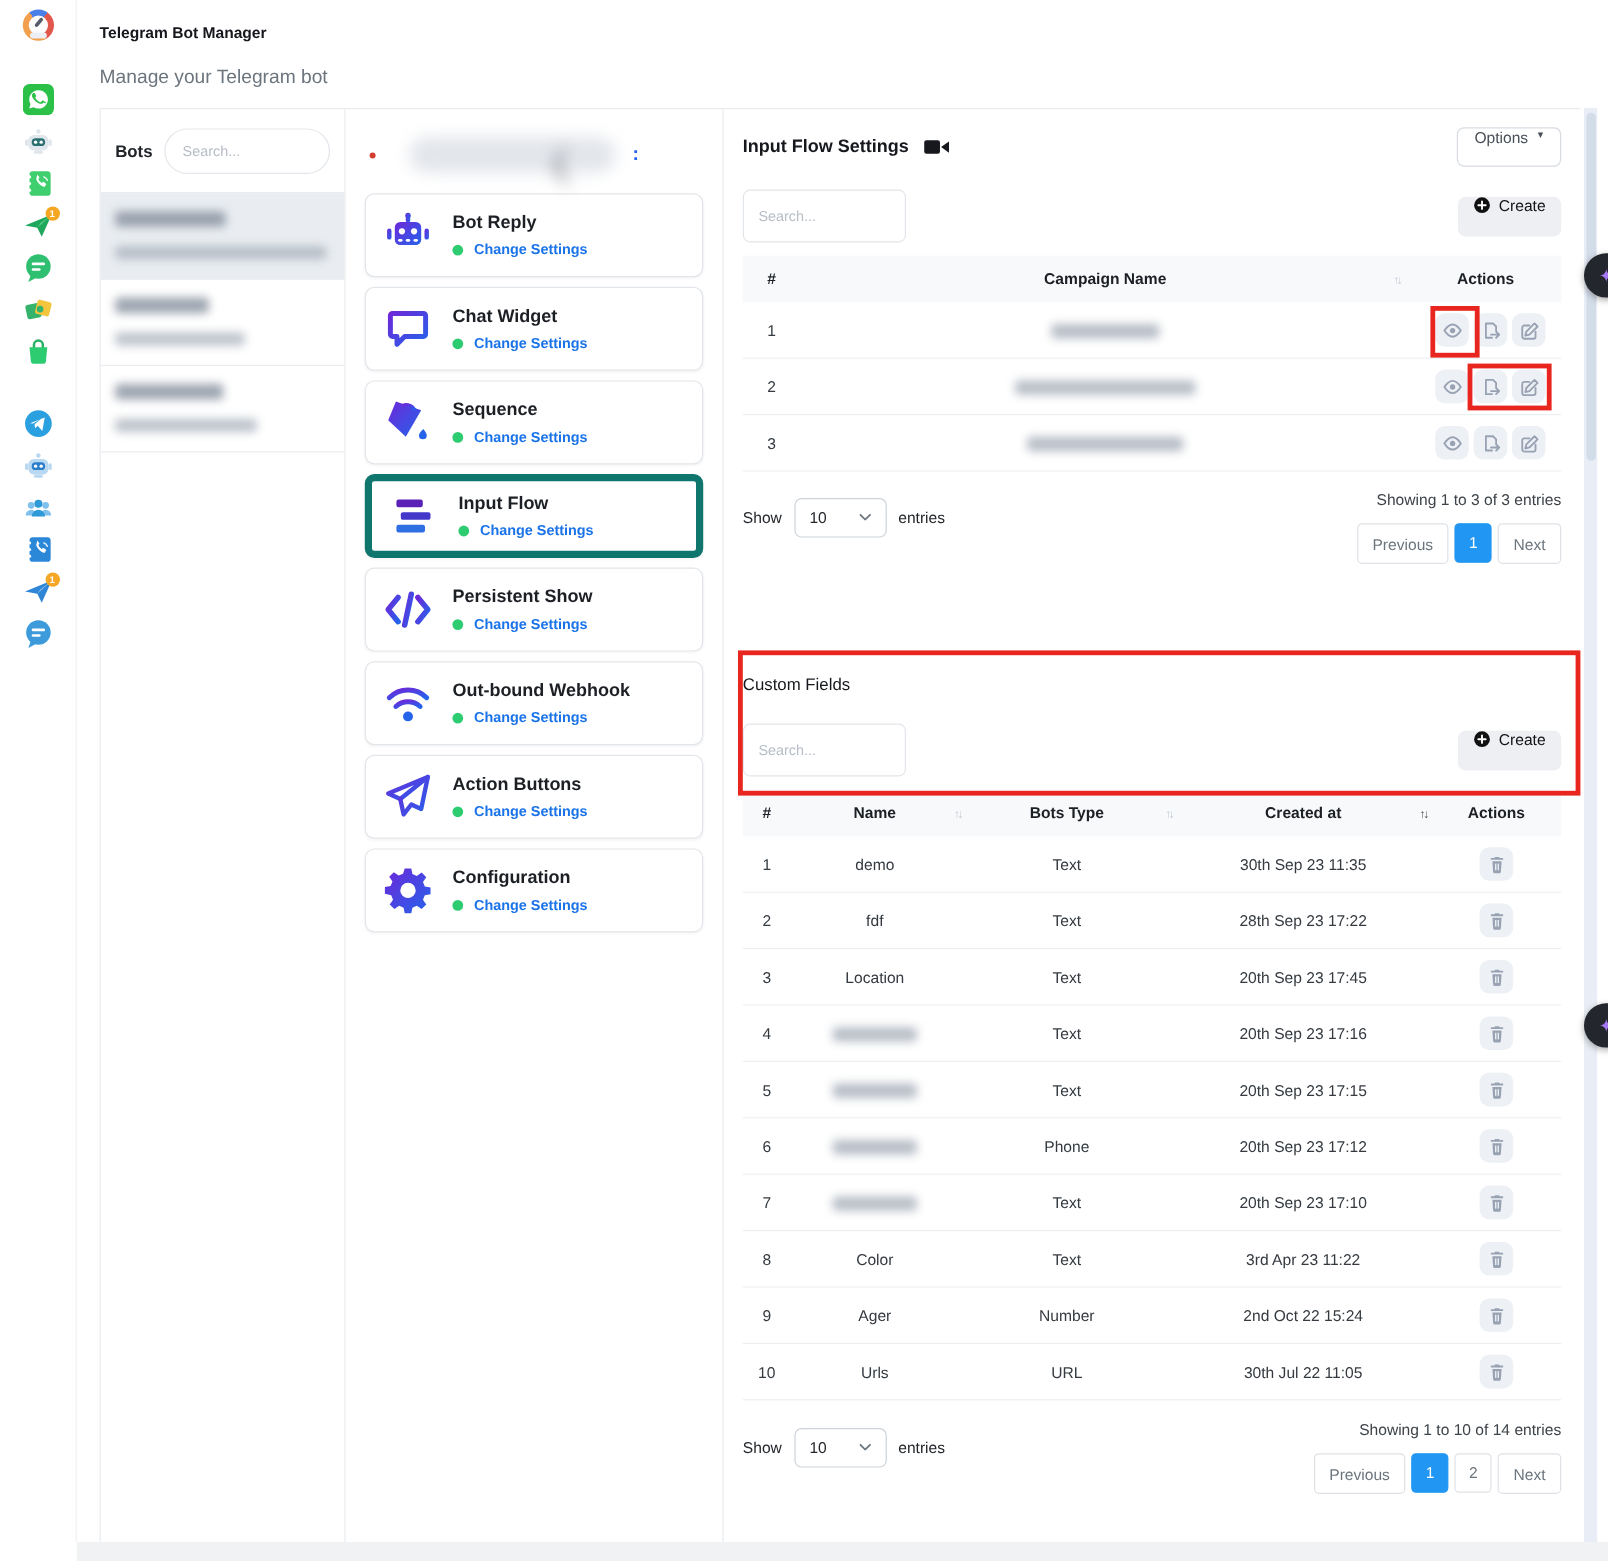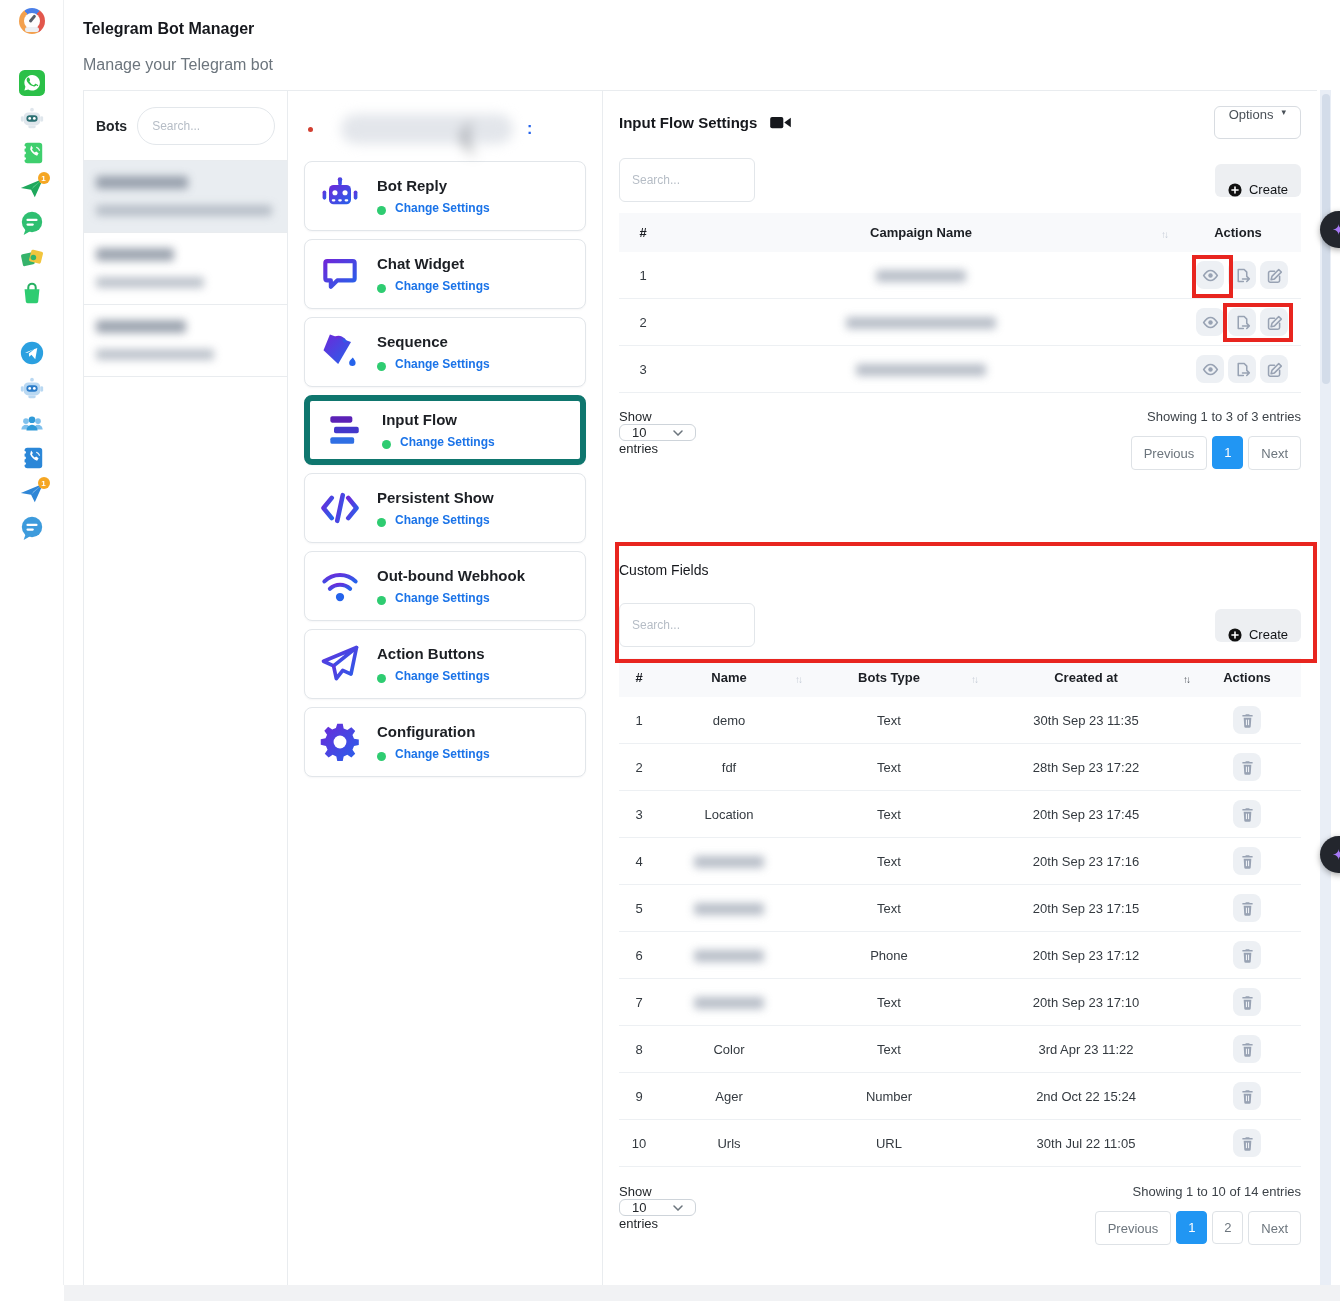--- a/index.html
+++ b/index.html
@@ -15,21 +15,21 @@
   .rail-badge{position:absolute;top:-3px;right:-5px;width:12px;height:12px;border-radius:50%;
         background:#f5a623;color:#fff;font-size:8px;font-weight:700;display:flex;
         align-items:center;justify-content:center;}
   .spd{width:26px;height:26px;border-radius:50%;position:relative;
        background:conic-gradient(from 210deg,#f2a04e 0 115deg,#4a7fe8 115deg 185deg,#e2574c 185deg 300deg,#f2a04e 300deg 360deg);}
   .spd::after{content:"";position:absolute;left:5px;top:5px;width:16px;height:16px;border-radius:50%;background:#fdfdfd;}
   .spd-needle{position:absolute;left:12px;top:6px;width:2.5px;height:9px;background:#555d68;
        transform:rotate(40deg);border-radius:2px;z-index:2;}
   .spd-base{position:absolute;left:6px;bottom:2px;width:14px;height:5px;border-radius:3px;background:#eceff3;z-index:2;}
   
-  .app-title{position:absolute;left:83px;top:20px;font-size:16px;font-weight:700;color:#16181d;}
+  .app-title{position:absolute;left:83px;top:20px;font-size:13px;font-weight:700;color:#16181d;}
   .app-sub{position:absolute;left:83px;top:56px;font-size:16px;color:#6c757d;}
   
   .panel{position:absolute;left:83px;top:90px;width:1234px;height:1195px;border-top:1px solid #e9ecef;display:flex;}
   .col-bots{width:205px;border-left:1px solid #e9ecef;border-right:1px solid #e9ecef;box-sizing:border-box;}
   .bots-head{display:flex;align-items:center;gap:10px;height:70px;padding:0 12px;box-sizing:border-box;
        border-bottom:1px solid #e9ecef;}
   .bots-label{font-size:14px;font-weight:700;}
   .bots-search{flex:1;min-width:0;height:38px;border:1px solid #e3e7eb;border-radius:19px;padding:0 14px;
        font-size:12px;color:#495057;outline:none;box-sizing:border-box;font-family:"Liberation Sans",sans-serif;}
   .bots-search::placeholder,.search-box::placeholder{color:#b6bdc6;}
@@ -45,54 +45,54 @@
   .mc-blob{width:172px;height:30px;background:#e3e6eb;border-radius:15px;filter:blur(6px);position:relative;}
   .mc-arc{position:absolute;left:122px;top:7px;width:26px;height:34px;border-left:4px solid #3a3f46;
        border-radius:50%;filter:blur(2px);opacity:.7;transform:rotate(-6deg);}
   .mc-colon{margin-left:14px;color:#2563eb;font-weight:700;filter:blur(.6px);}
   .card{height:70px;border:1px solid #e2e6ea;border-radius:8px;margin-bottom:8px;display:flex;align-items:center;
        padding:0 13px;gap:15px;background:#fff;box-shadow:0 1px 2px rgba(20,30,50,.04);cursor:pointer;box-sizing:border-box;}
   .card.active{border:6px solid #0f766e;}
   .card-icon{width:44px;height:44px;flex:0 0 auto;}
   .card-icon svg{width:44px;height:44px;display:block;}
   .card-title{font-size:15px;font-weight:600;margin-bottom:7px;color:#1c1f24;}
-  .card-status{display:flex;align-items:flex-end;gap:9px;}
+  .card-status{display:flex;align-items:center;gap:9px;}
   .dot{width:9px;height:9px;border-radius:50%;background:#2ecc71;}
   .cs-link{color:#1a73e8;font-size:12px;font-weight:700;cursor:pointer;}
   
   .col-main{flex:1;min-width:0;padding:15px 16px;box-sizing:border-box;}
   .sec-head{display:flex;justify-content:space-between;align-items:flex-start;height:42px;}
   .sec-title{font-size:15px;font-weight:600;display:flex;gap:13px;align-items:center;padding-top:8px;color:#16181d;}
   .sec-title svg{width:21px;height:15px;}
   .btn-options{height:33px;padding:0 14px;background:#fff;border:1px solid #d8dce1;border-radius:6px;
        font-size:13px;color:#495057;display:flex;align-items:flex-start;gap:8px;cursor:pointer;
        font-family:"Liberation Sans",sans-serif;}
   .caret{font-size:9px;color:#495057;}
   .toolbar{display:flex;justify-content:space-between;align-items:center;margin-top:10px;margin-bottom:11px;}
   .search-box{width:136px;height:44px;border:1px solid #e2e6ea;border-radius:6px;padding:0 12px;font-size:12px;
        box-sizing:border-box;outline:none;font-family:"Liberation Sans",sans-serif;color:#495057;}
   .btn-create{height:33px;padding:0 13px;background:#edeff2;border:none;border-radius:6px;font-size:13px;
-       color:#121417;display:flex;gap:7px;align-items:flex-end;cursor:pointer;font-family:"Liberation Sans",sans-serif;}
+       color:#121417;display:flex;gap:7px;align-items:flex-start;cursor:pointer;font-family:"Liberation Sans",sans-serif;}
   .btn-create svg{width:14px;height:14px;}
   .t-head{display:grid;background:#f8f9fb;height:39px;align-items:center;font-weight:700;font-size:13px;color:#1c1f24;}
   .t-row{display:grid;height:46px;align-items:center;border-bottom:1px solid #edf0f3;font-size:13px;color:#343a40;}
   .g1{grid-template-columns:48px 1fr 126px;}
   .g2{grid-template-columns:40px 140px 180px 214px 1fr;}
   .cell{text-align:center;position:relative;}
   .sort{position:absolute;top:4px;font-size:10px;letter-spacing:-2px;color:#c5ccd6;font-weight:400;}
   .sort.dark{color:#4a5056;}
   .camp-blur{height:12px;background:#99a2b0;opacity:.7;vertical-align:middle;}
   .name-blur{width:70px;height:12px;background:#99a2b0;opacity:.7;vertical-align:middle;}
   .actions-cell{display:flex;gap:4px;justify-content:flex-end;padding-right:13px;}
   .actions-cell.centered{justify-content:center;padding-right:0;}
   .icon-btn{width:28px;height:28px;border-radius:8px;background:#edf0f4;border:none;display:flex;
        align-items:center;justify-content:center;cursor:pointer;padding:0;}
   .icon-btn svg{width:17px;height:17px;}
   .tfoot{display:flex;justify-content:space-between;align-items:flex-start;margin-top:16px;}
-  .show-group{display:flex;gap:0;font-size:13px;height:44px;color:#23272b;flex-direction:column;}
+  .show-group{display:flex;align-items:center;gap:10px;font-size:13px;height:44px;color:#23272b;}
   .pick{width:77px;height:33px;border:1px solid #ced4da;border-radius:6px;display:flex;align-items:center;
        justify-content:space-between;padding:0 12px;font-size:13px;cursor:pointer;box-sizing:border-box;background:#fff;}
   .pick svg{width:10px;height:6px;}
   .pager-col{display:flex;flex-direction:column;align-items:flex-end;gap:12px;}
   .summary{font-size:13px;color:#3d4349;}
   .pager{display:flex;gap:5px;}
   .pg-btn{height:33px;min-width:31px;padding:16px 12px;border:1px solid #dee2e6;background:#fff;color:#6c757d;
        font-size:13px;display:flex;align-items:center;justify-content:center;cursor:pointer;border-radius:4px;
        font-family:"Liberation Sans",sans-serif;box-sizing:border-box;}
   .pg-btn.pnum{padding:0;width:31px;}

